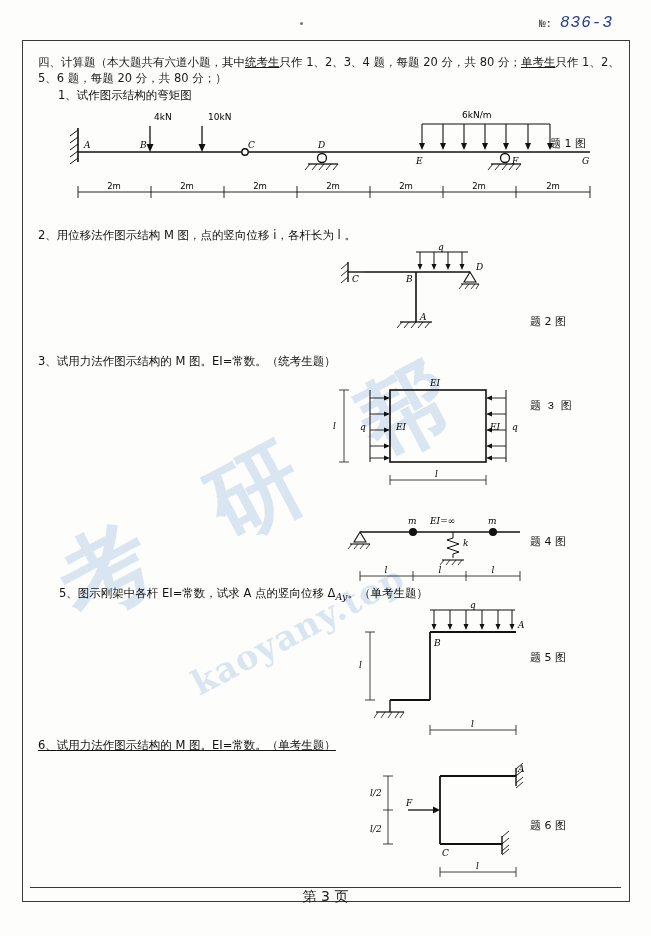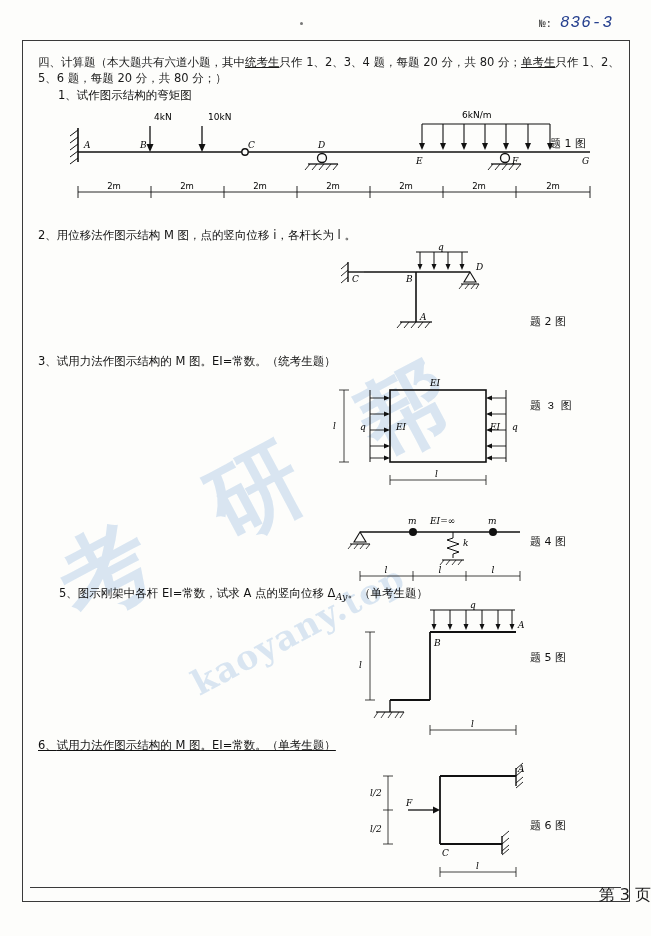--- a/index.html
+++ b/index.html
@@ -88,22 +88,22 @@
   .fig {
     position: absolute;
   }
   svg { display: block; overflow: visible; }
 
   .footer {
     position: absolute;
     left: 0;
     right: 0;
     bottom: 30px;
-    text-align: right;
-    font-size: 16px;
+    text-align: center;
+    font-size: 14px;
   }
   .footer-rule {
     position: absolute;
     left: 30px;
     right: 30px;
     bottom: 48px;
     border-top: 1px solid #3a3a3a;
   }
 
   

